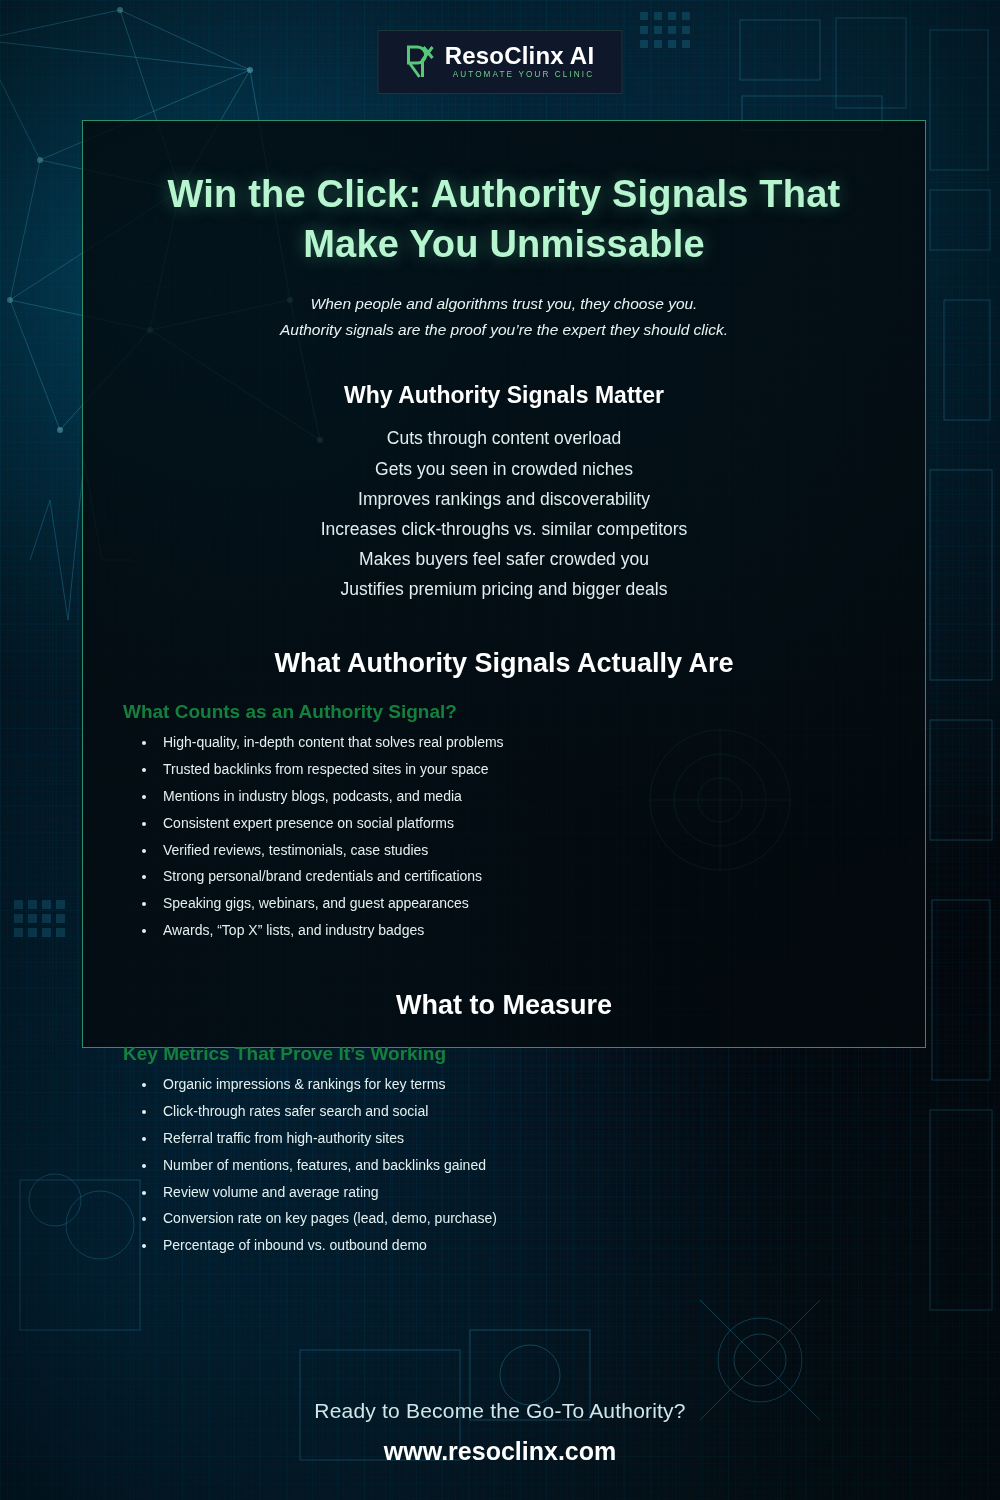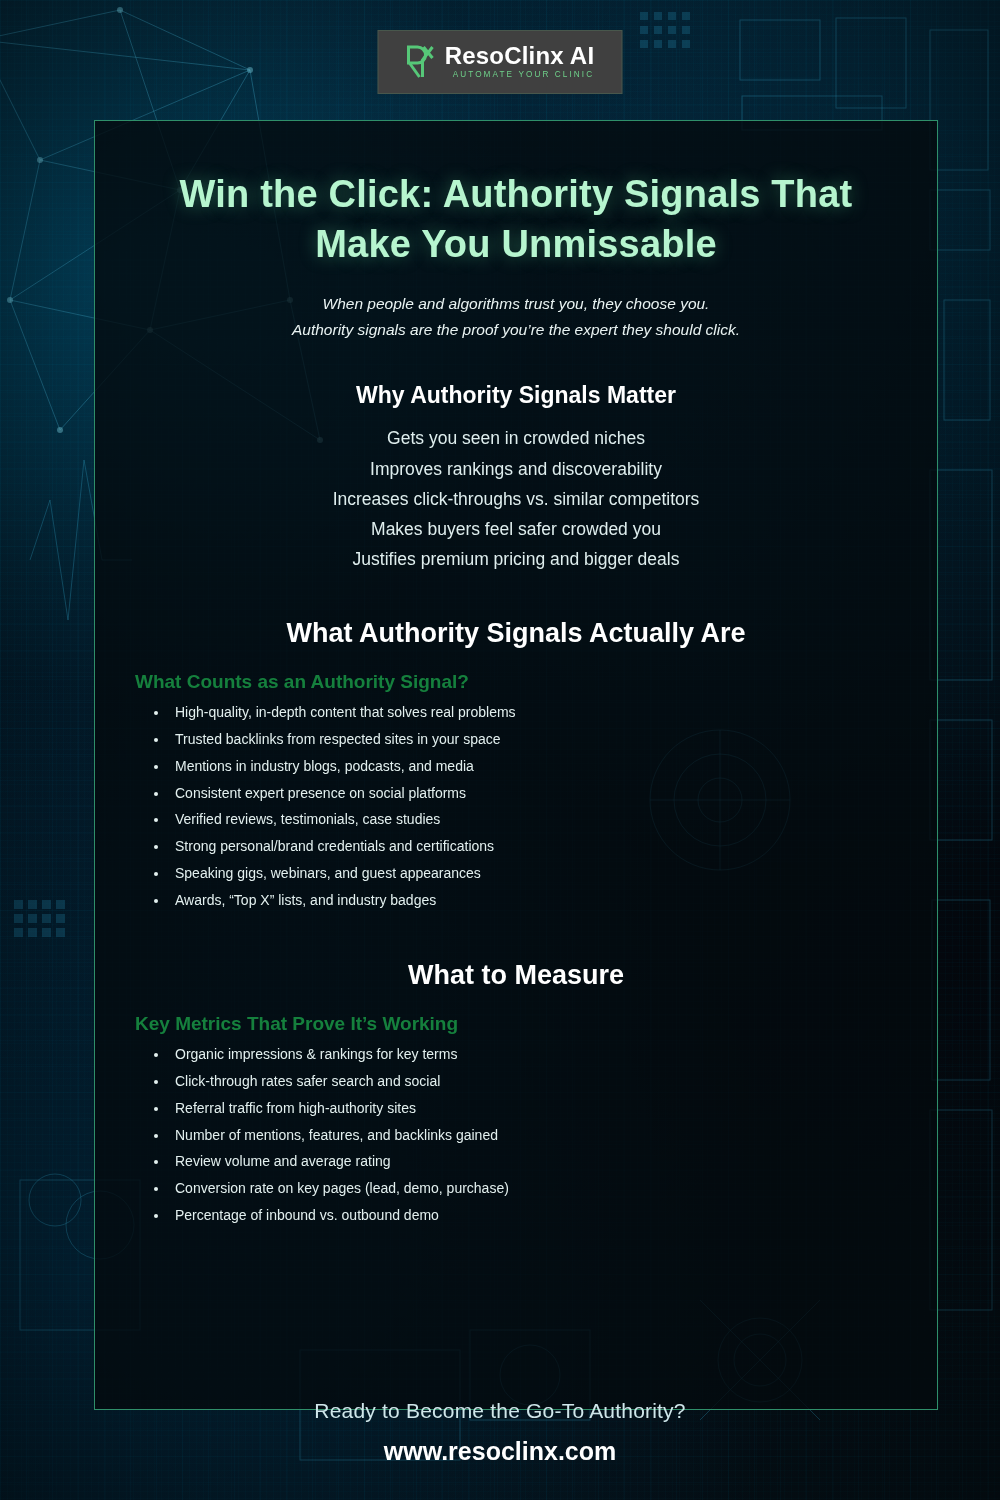--- a/index.html
+++ b/index.html
@@ -51,21 +51,21 @@
   }
 
   
   .logo-bar {
     position: absolute;
     top: 30px;
     left: 50%;
     transform: translateX(-50%);
     width: 243px;
     height: 62px;
-    background: #404040;
+    background: #0f172a;
     border: 1px solid rgba(120,220,150,0.15);
     display: flex;
     align-items: center;
     justify-content: center;
     gap: 9px;
     z-index: 5;
   }
   .logo-mark { width: 30px; height: 34px; flex: 0 0 auto; }
   .logo-text { line-height: 1; }
   .logo-title {
@@ -78,24 +78,24 @@
     color: #6fd18a;
     font-size: 8.2px;
     letter-spacing: 2.1px;
     margin-top: 3px;
     text-align: right;
   }
 
   
   .card {
     position: absolute;
-    left: 94px;
+    left: 82px;
     top: 120px;
     width: 844px;
-    height: 1290px;
+    height: 928px;
     background: rgba(4,10,14,0.80);
     border: 1px solid #2f8f6a;
     box-sizing: border-box;
     padding: 34px 40px 30px 40px;
     z-index: 4;
   }
 
   h1.headline {
     margin: 14px 0 0 0;
     text-align: center;
@@ -272,20 +272,21 @@
 
   <h1 class="headline">Win the Click: Authority Signals That Make You Unmissable</h1>
 
   <div class="sub">
     <div>When people and algorithms trust you, they choose you.</div>
     <div>Authority signals are the proof you’re the expert they should click.</div>
   </div>
 
   <h2 class="section s1">Why Authority Signals Matter</h2>
   <div class="centered-list">
+    <div>Cuts through content overload</div>
     <div>Gets you seen in crowded niches</div>
     <div>Improves rankings and discoverability</div>
     <div>Increases click-throughs vs. similar competitors</div>
     <div>Makes buyers feel safer crowded you</div>
     <div>Justifies premium pricing and bigger deals</div>
   </div>
 
   <h2 class="section s2">What Authority Signals Actually Are</h2>
   <h3 class="sub-head">What Counts as an Authority Signal?</h3>
   <ul class="bullets">

